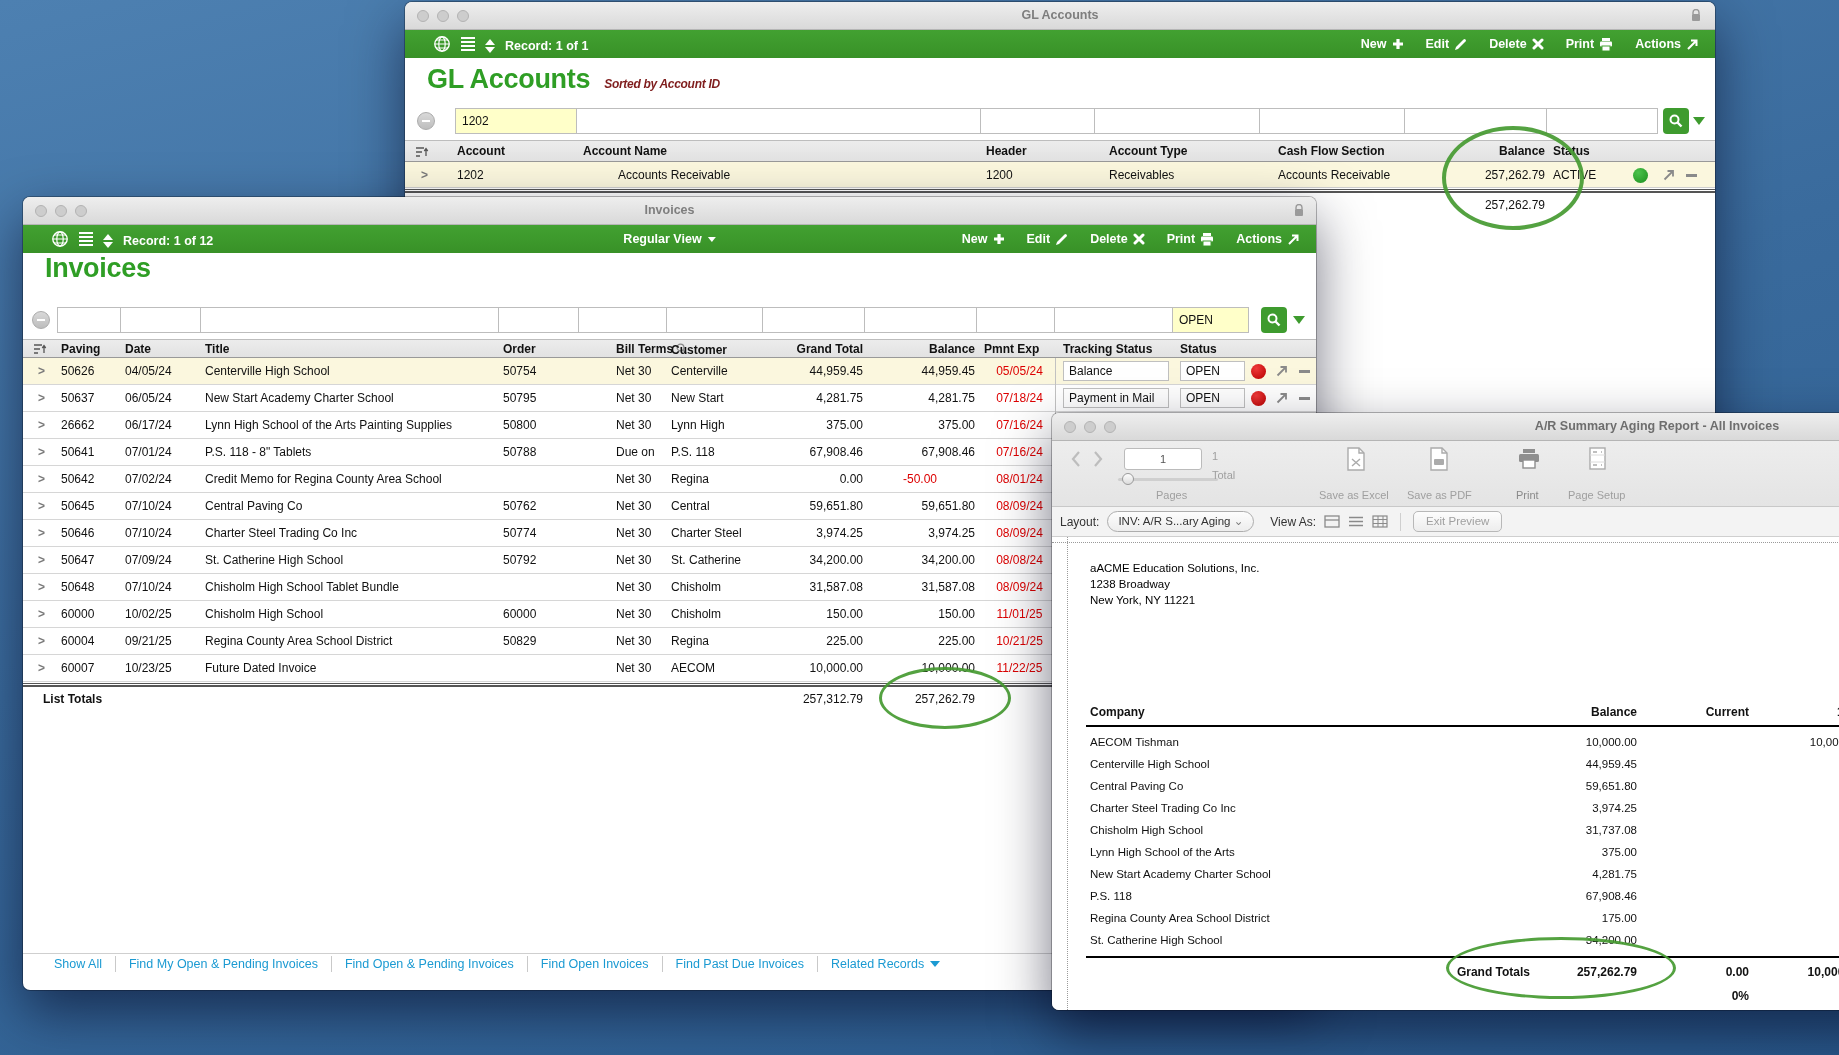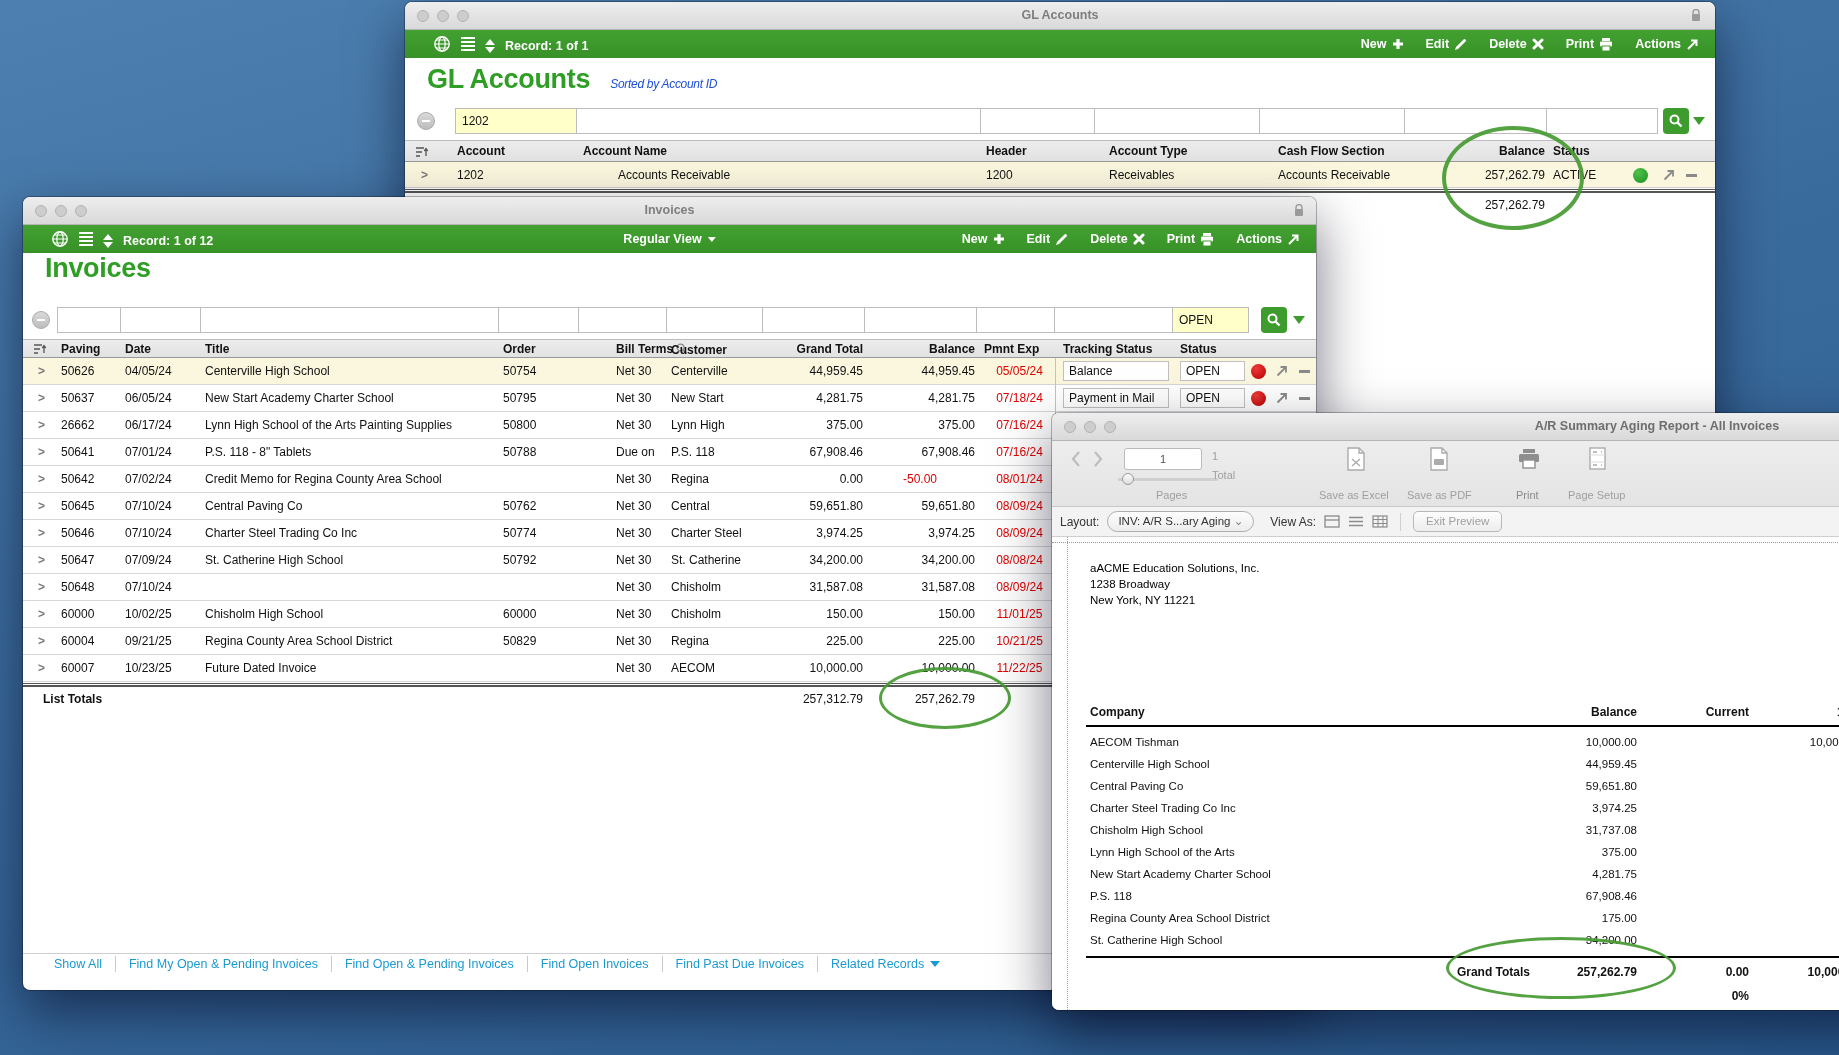--- a/index.html
+++ b/index.html
@@ -22,21 +22,21 @@
   
   .gtoolbar { position:relative; height:28px; background:linear-gradient(#42a131,#389127);
     display:flex; align-items:center; color:#fff; font-weight:bold; font-size:12.5px; }
   .tb-left { display:flex; align-items:flex-end; gap:10px; padding-left:28px; }
   .tb-right { margin-left:auto; display:flex; align-items:center; gap:22px; padding-right:16px; }
   .gbtn { display:flex; align-items:center; gap:5px; cursor:default; }
   .tb-center { position:absolute; left:50%; transform:translateX(-50%); display:flex; align-items:center; gap:6px; }
   .tri-down-w { width:0; height:0; border-left:4px solid transparent; border-right:4px solid transparent; border-top:5px solid #fff; }
   
   .bigheading { position:absolute; color:#2f9e25; font-size:27px; font-weight:bold; letter-spacing:-.3px; }
-  .subtitle { color:#1d4ed8; font-style:italic; font-size:12px; font-weight:normal; margin-left:20px; }
+  .subtitle { color:#7f1d1d; font-style:italic; font-size:12px; font-weight:bold; margin-left:14px; }
   
   .srow { position:absolute; height:27px; }
   .scell { position:absolute; top:0; height:26px; background:#fff; border:1px solid #bdbdbd; border-left:none; }
   .scell.first { border-left:1px solid #bdbdbd; }
   .scell.yellow { background:#ffffc9; font-size:12px; line-height:24px; padding-left:6px; }
   .minusbtn { position:absolute; top:4px; width:18px; height:18px; border-radius:50%;
     background:linear-gradient(#d9d9d9,#bdbdbd); border:1px solid #ababab; }
   .minusbtn::after { content:""; position:absolute; left:4px; top:7px; width:8px; height:2px; background:#fff; }
   .qbtn { position:absolute; width:26px; height:26px; background:#3e9b2e; border-radius:4px;
     display:flex; align-items:center; justify-content:center; }
@@ -591,20 +591,21 @@
         <span class="cst c">
           <span class="fieldbox"></span>
         </span>
 
       </div>
 
       <div class="irow">
         <span class="ca c rowarrow">&gt;</span>
         <span class="ci c">50648</span>
         <span class="cd c">07/10/24</span>
+        <span class="ct c">Chisholm High School Tablet Bundle</span>
         <span class="co c"></span>
         <span class="cbt c">Net 30</span>
         <span class="cc c">Chisholm</span>
         <span class="cg c right">31,587.08</span>
         <span class="cbl c right">31,587.08</span>
         <span class="cp c red">08/09/24</span>
         <span class="ctr c">
           <span class="fieldbox"></span>
         </span>
         <span class="cst c">

